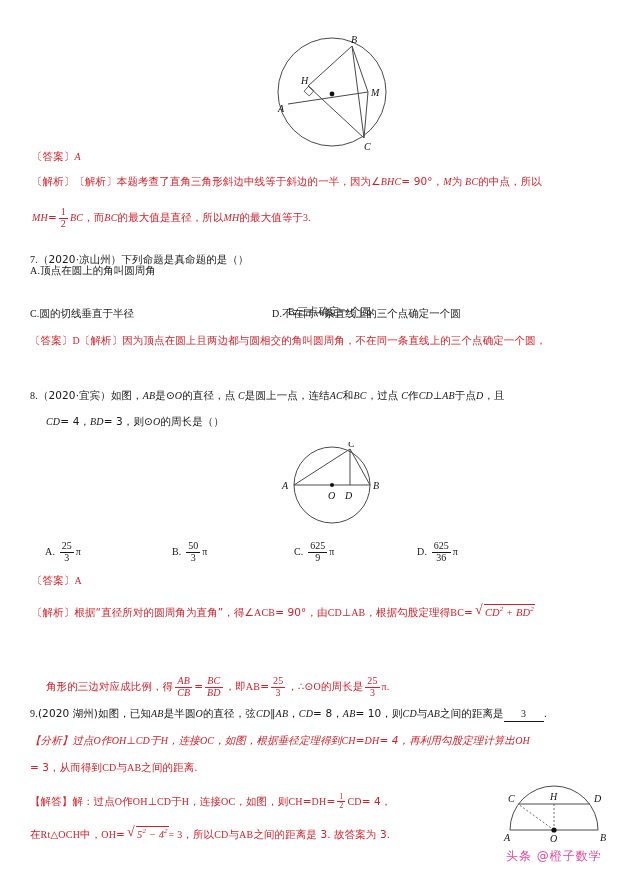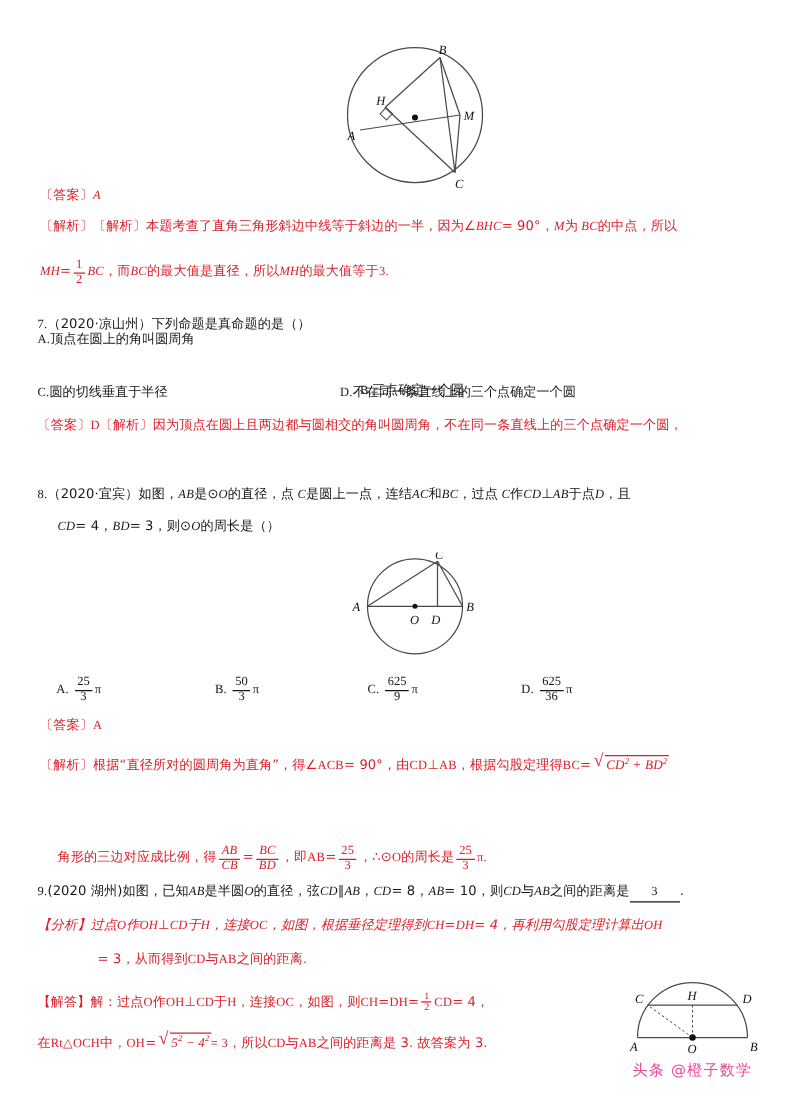--- a/index.html
+++ b/index.html
@@ -233,21 +233,21 @@
   </div>
 
   <div class="line blk" style="left:30px; top:707px;">
     <span class="tokr">9.</span><span class="cn">(2020 湖州)</span><span class="cn">如图，已知</span><span class="tok">AB</span><span class="cn">是半圆</span><span class="tok">O</span><span class="cn">的直径，弦</span><span class="tok">CD</span><span class="cn">∥</span><span class="tok">AB</span><span class="cn">，</span><span class="tok">CD</span><span class="cn">= 8，</span><span class="tok">AB</span><span class="cn">= 10，则</span><span class="tok">CD</span><span class="cn">与</span><span class="tok">AB</span><span class="cn">之间的距离是</span><span class="blank-ans tokr">3</span><span class="cn">.</span>
   </div>
 
   <div class="line red" style="left:30px; top:734px;font-style:italic;">
     <span class="cn">【分析】</span><span class="cn">过点</span><span class="tokr">O</span><span class="cn">作</span><span class="tokr">OH</span><span class="cn">⊥</span><span class="tokr">CD</span><span class="cn">于</span><span class="tokr">H</span><span class="cn">，连接</span><span class="tokr">OC</span><span class="cn">，如图，根据垂径定理得到</span><span class="tokr">CH</span><span class="cn">=</span><span class="tokr">DH</span><span class="cn">= 4，再利用勾股定理计算出</span><span class="tokr">OH</span>
   </div>
 
-  <div class="line red" style="left:30px; top:761px;margin-left:48px;">
+  <div class="line red" style="left:30px; top:761px;">
     <span class="cn">= 3，从而得到</span><span class="tokr">CD</span><span class="cn">与</span><span class="tokr">AB</span><span class="cn">之间的距离.</span>
   </div>
 
   <div class="line red" style="left:30px; top:793px;">
     <span class="cn">【解答】</span><span class="cn">解：过点</span><span class="tokr">O</span><span class="cn">作</span><span class="tokr">OH</span><span class="cn">⊥</span><span class="tokr">CD</span><span class="cn">于</span><span class="tokr">H</span><span class="cn">，连接</span><span class="tokr">OC</span><span class="cn">，如图，则</span><span class="tokr">CH</span><span class="cn">=</span><span class="tokr">DH</span><span class="cn">=</span><span class="frac sm"><span class="num">1</span><span class="den">2</span></span><span class="tokr">CD</span><span class="cn">= 4，</span>
   </div>
 
   <div class="line red" style="left:30px; top:825px;">
     <span class="cn">在</span><span class="tokr">Rt△OCH</span><span class="cn">中，</span><span class="tokr">OH</span><span class="cn">=</span><span class="radical"><span class="bar"><span>5</span><sup class="exp">2</sup> <span>−</span> <span>4</span><sup class="exp">2</sup></span></span><span class="tokr">= 3</span><span class="cn">，所以</span><span class="tokr">CD</span><span class="cn">与</span><span class="tokr">AB</span><span class="cn">之间的距离是 3. 故答案为 3.</span>
   </div>

